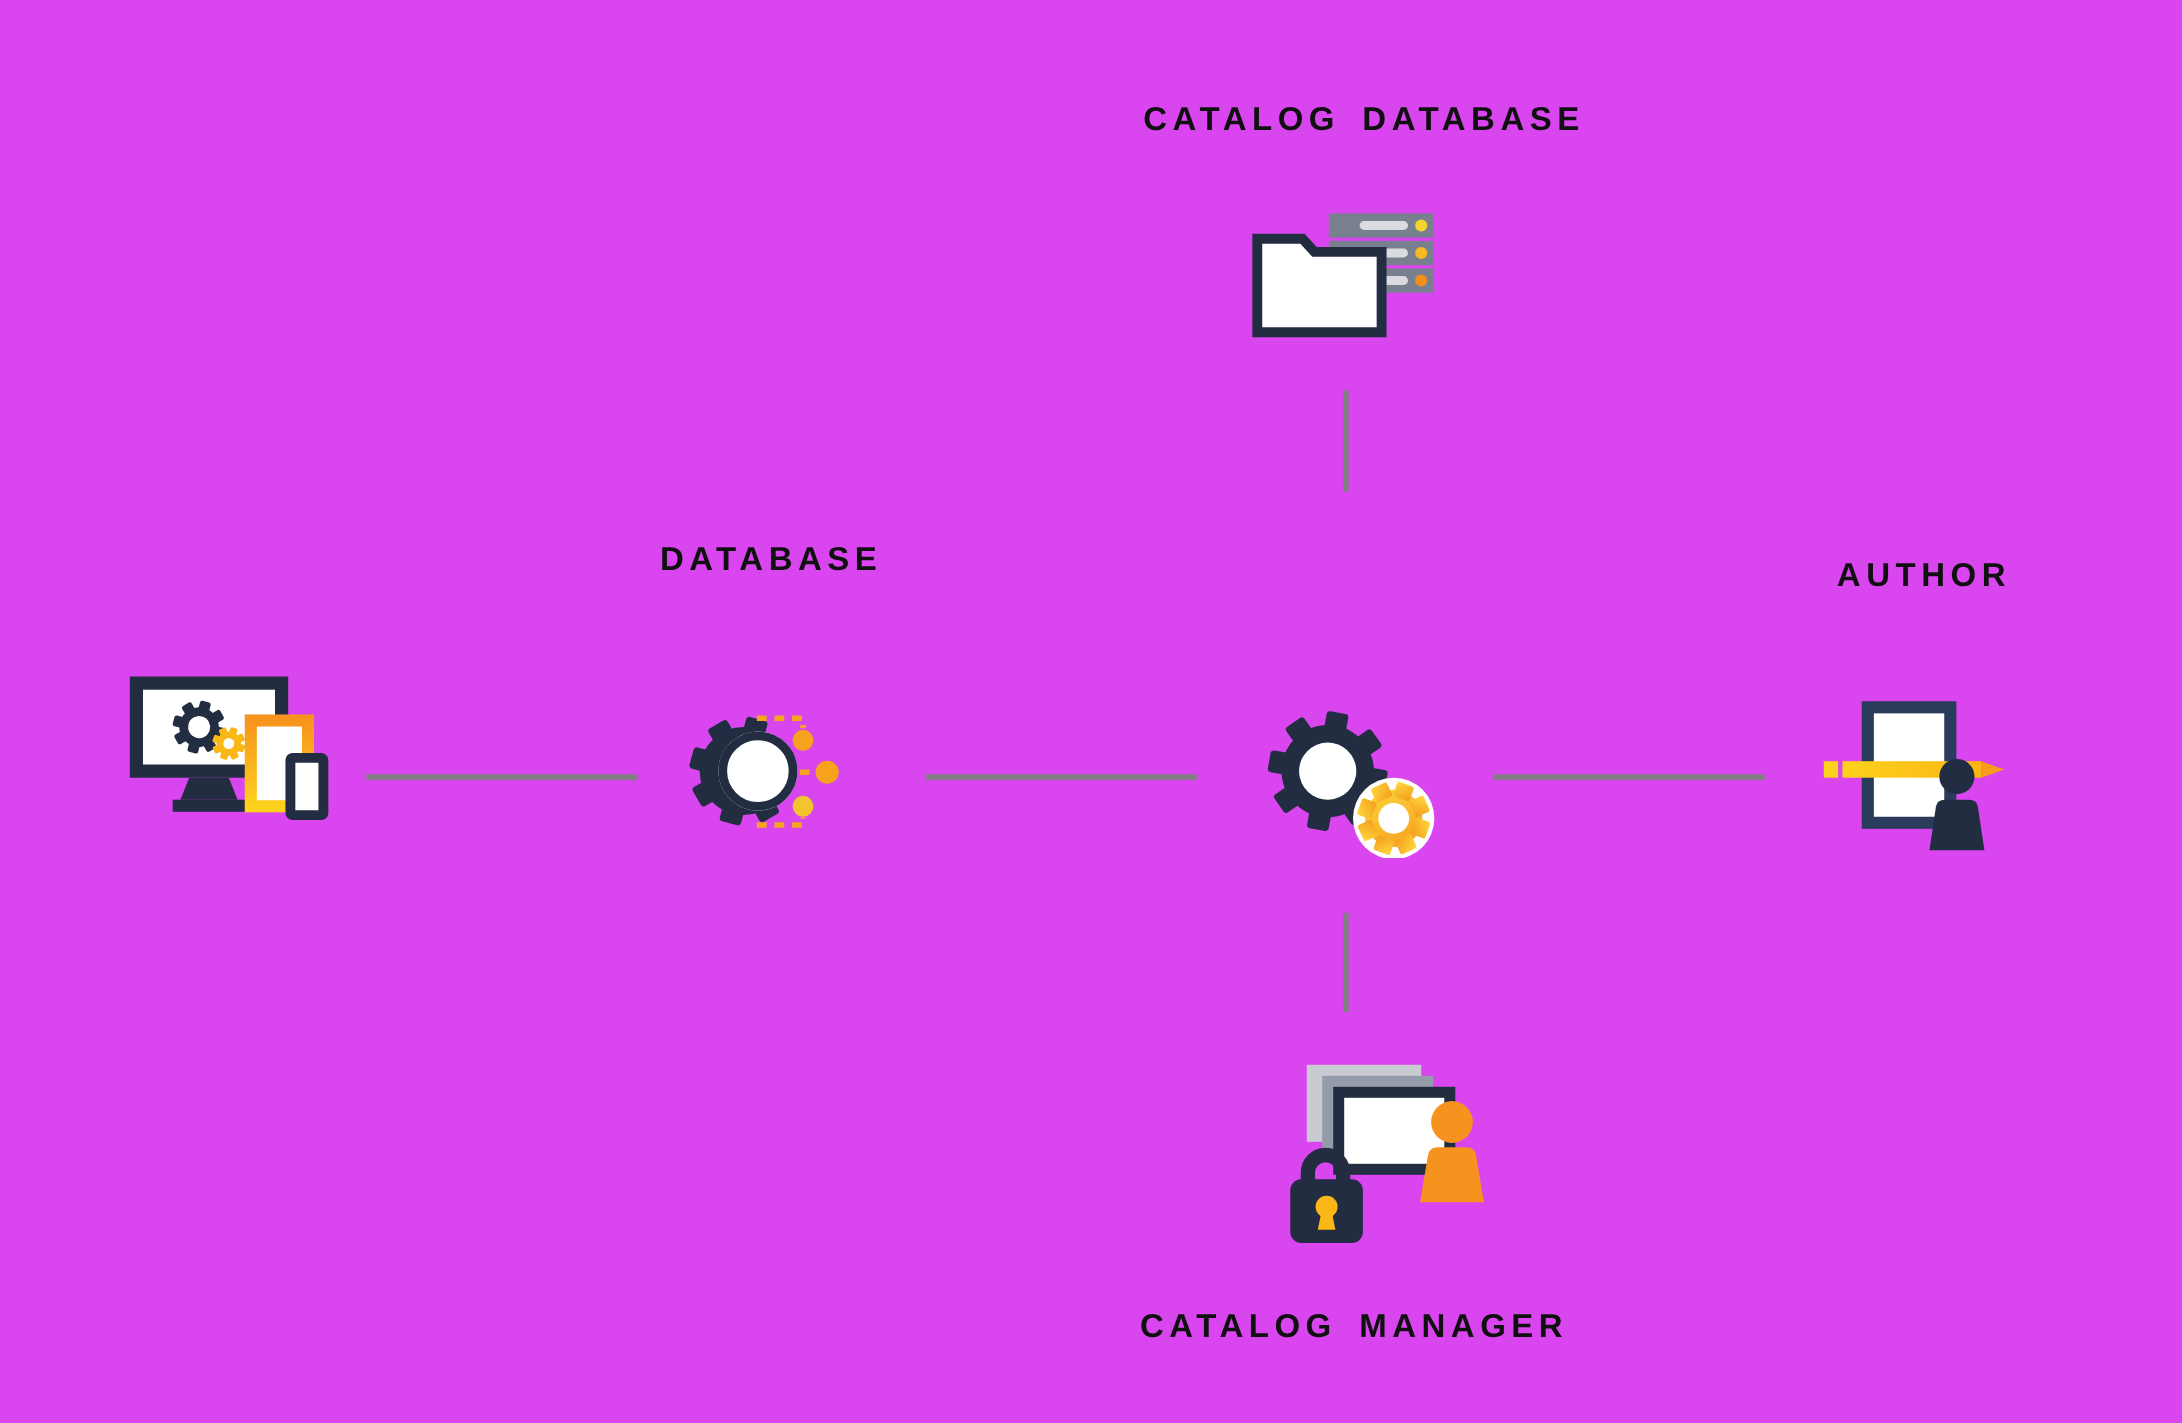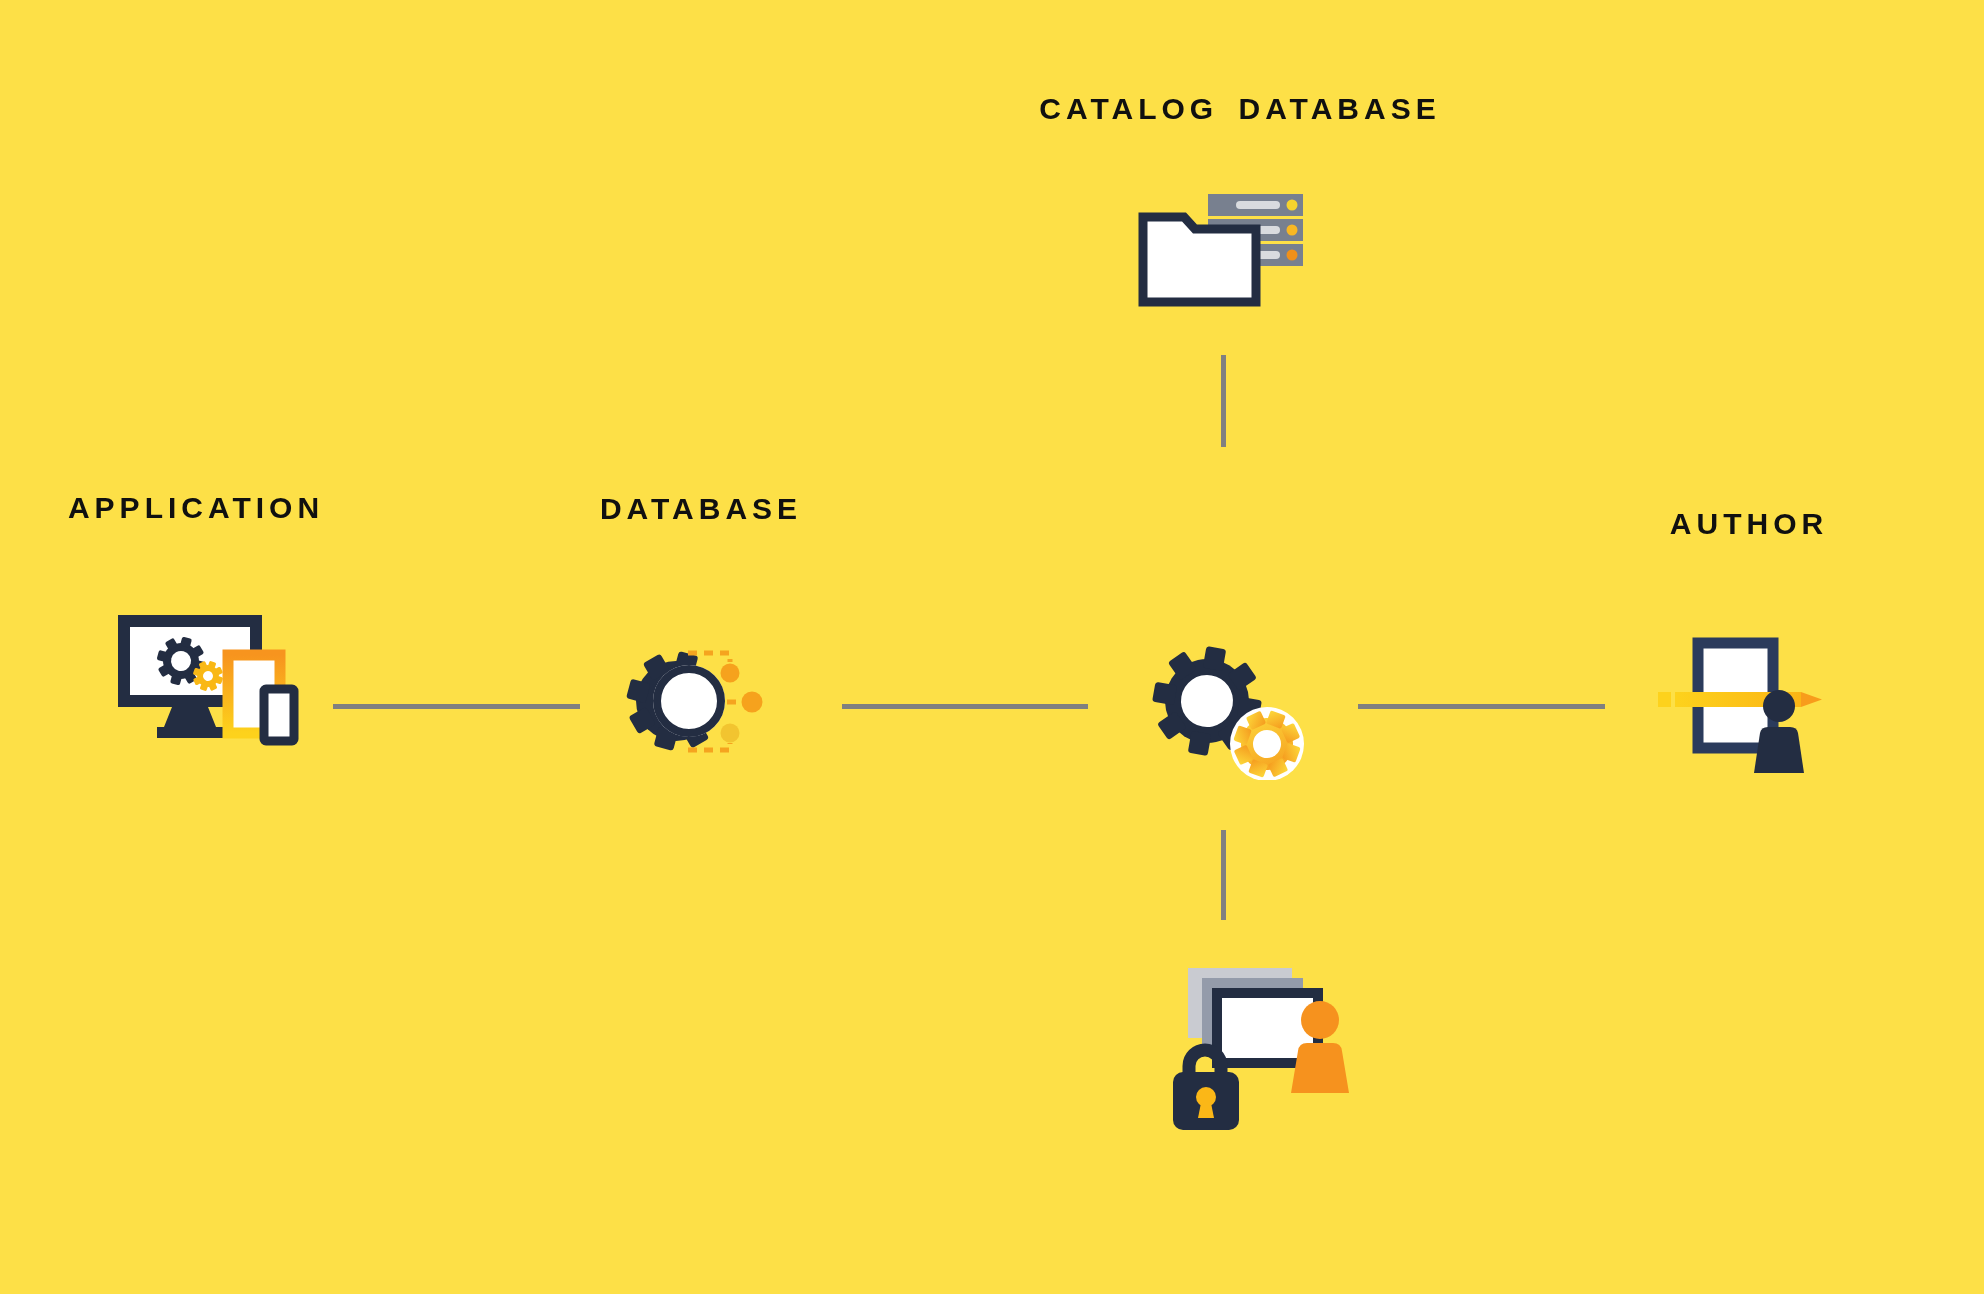--- a/index.html
+++ b/index.html
@@ -1,17 +1,17 @@
 <!DOCTYPE html>
 <html><head>
 <meta charset="utf-8">
 <style>
   html,body{margin:0;padding:0;background:#fff;}
   .canvas{
-    position:relative;width:1984px;height:1294px;background:#fde047;
+    position:relative;width:1984px;height:1294px;background:#d946ef;
     overflow:hidden;font-family:"Liberation Sans",sans-serif;
   }
   .node-label{
     position:absolute;transform:translateX(-50%);
     font-weight:700;font-size:30px;line-height:47px;
     letter-spacing:5px;word-spacing:7px;color:#101010;
     white-space:pre-line;text-align:center;
   }
   .icon{position:absolute;}
   .connector{position:absolute;background:#808080;}
@@ -23,23 +23,23 @@
 
 <div class="canvas">
 
   <div class="connector v" style="left:1221px;top:355px;height:92px;"></div>
   <div class="connector h" style="left:333px;top:704px;width:247px;"></div>
   <div class="connector h" style="left:842px;top:704px;width:246px;"></div>
   <div class="connector h" style="left:1358px;top:704px;width:247px;"></div>
   <div class="connector v" style="left:1221px;top:830px;height:90px;"></div>
 
   <div class="node-label" style="left:1240px;top:85px;">CATALOG DATABASE</div>
-  <div class="node-label" style="left:196px;top:484px;">APPLICATION</div>
   <div class="node-label" style="left:701px;top:485px;">DATABASE</div>
   <div class="node-label" style="left:1749px;top:500px;text-align:right;">AUTHOR</div>
+  <div class="node-label" style="left:1231px;top:1182px;">CATALOG MANAGER</div>
 
   <svg class="icon" style="left:1138px;top:192px;" width="172" height="120" viewBox="0 0 172 120">
     <g>
       <rect x="70" y="2" width="95" height="22" fill="#78808F"></rect>
       <rect x="98" y="9" width="44" height="8" rx="4" fill="#D9DBDF"></rect>
       <circle cx="154" cy="13" r="5.5" fill="#F6D32D"></circle>
       <rect x="70" y="27" width="95" height="22" fill="#78808F"></rect>
       <rect x="98" y="34" width="44" height="8" rx="4" fill="#D9DBDF"></rect>
       <circle cx="154" cy="38" r="5.5" fill="#F8B723"></circle>
       <rect x="70" y="52" width="95" height="22" fill="#78808F"></rect>

